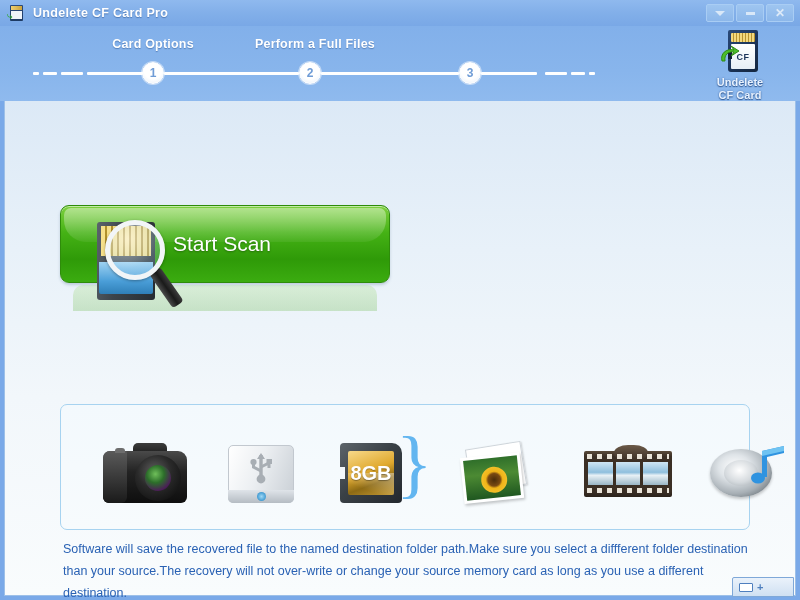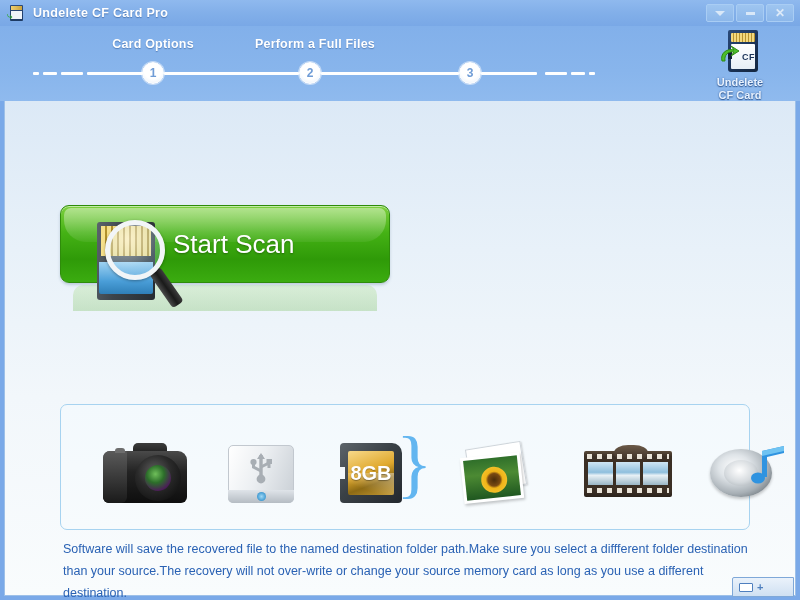--- a/index.html
+++ b/index.html
@@ -120,21 +120,21 @@
   }
   .lc-gold {
     position: absolute; left: 11px; top: 3px; width: 24px; height: 9px;
     background: repeating-linear-gradient(90deg,#f3d97e 0px,#f3d97e 2px,#b8932f 2px,#b8932f 3px);
     border-radius: 1px;
   }
   .lc-face {
     position: absolute; left: 11px; top: 14px; width: 24px; height: 25px;
     background: linear-gradient(180deg,#ffffff 0%,#e6eef6 100%);
     border-radius: 1px;
-    display: flex; align-items: center; justify-content: flex-end;
+    display: flex; align-items: center; justify-content: center;
   }
   .lc-cf {
     color: #1b3358; font-size: 9px; font-weight: bold; letter-spacing: .5px;
   }
   .lc-arrow {
     position: absolute; left: -2px; top: 14px; width: 22px; height: 22px;
   }
   .logo-text {
     color: #e8f2ff; font-size: 11px; font-weight: bold; line-height: 13px;
     margin-top: 2px;
@@ -177,21 +177,21 @@
     border: 1px solid #2e8c0a;
   }
   .btn-green .reflect { background: linear-gradient(180deg,#3fa411,#9adc63); }
   .btn-blue {
     left: 416px; width: 330px;
     background: linear-gradient(180deg,#63c6f5 0%,#2aa5ec 35%,#0e8fe0 70%,#27a0e8 100%);
     border: 1px solid #1683cf;
   }
   .btn-blue .reflect { background: linear-gradient(180deg,#1b93dd,#72caf6); }
   .btn-label {
-    color: #ffffff; font-size: 26px; font-weight: normal;
+    color: #ffffff; font-size: 21px; font-weight: normal;
     text-shadow: 0 1px 2px rgba(0,0,0,.32);
     position: relative; z-index: 3;
   }
   .btn-green .btn-label { margin-left: 112px; }
   .btn-blue .btn-label { margin-left: 110px; }
 
   
   .icon-scan {
     position: absolute; left: 22px; top: 8px; width: 100px; height: 100px; z-index: 4;
   }

